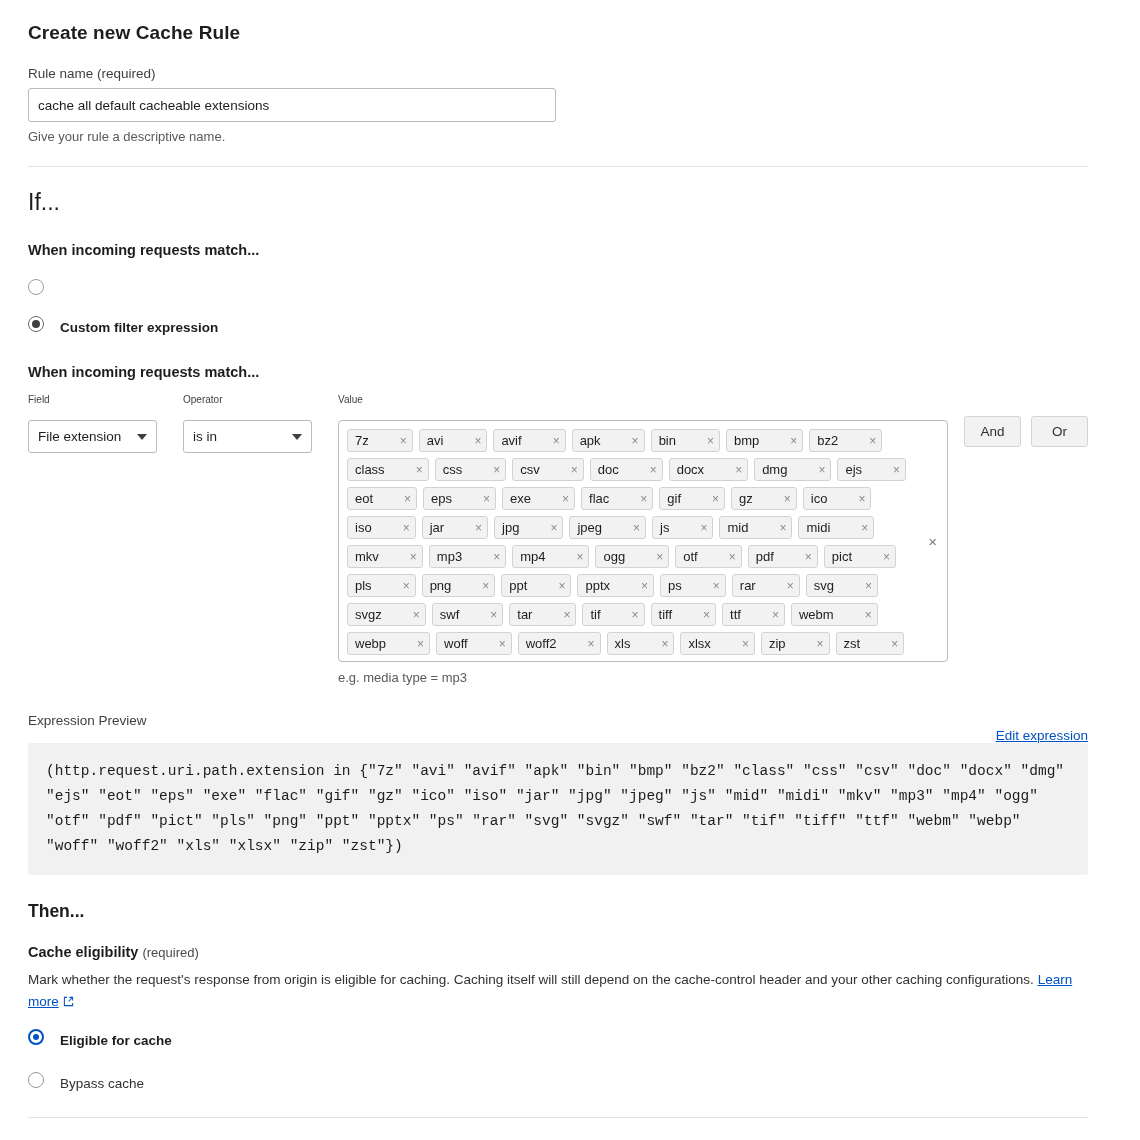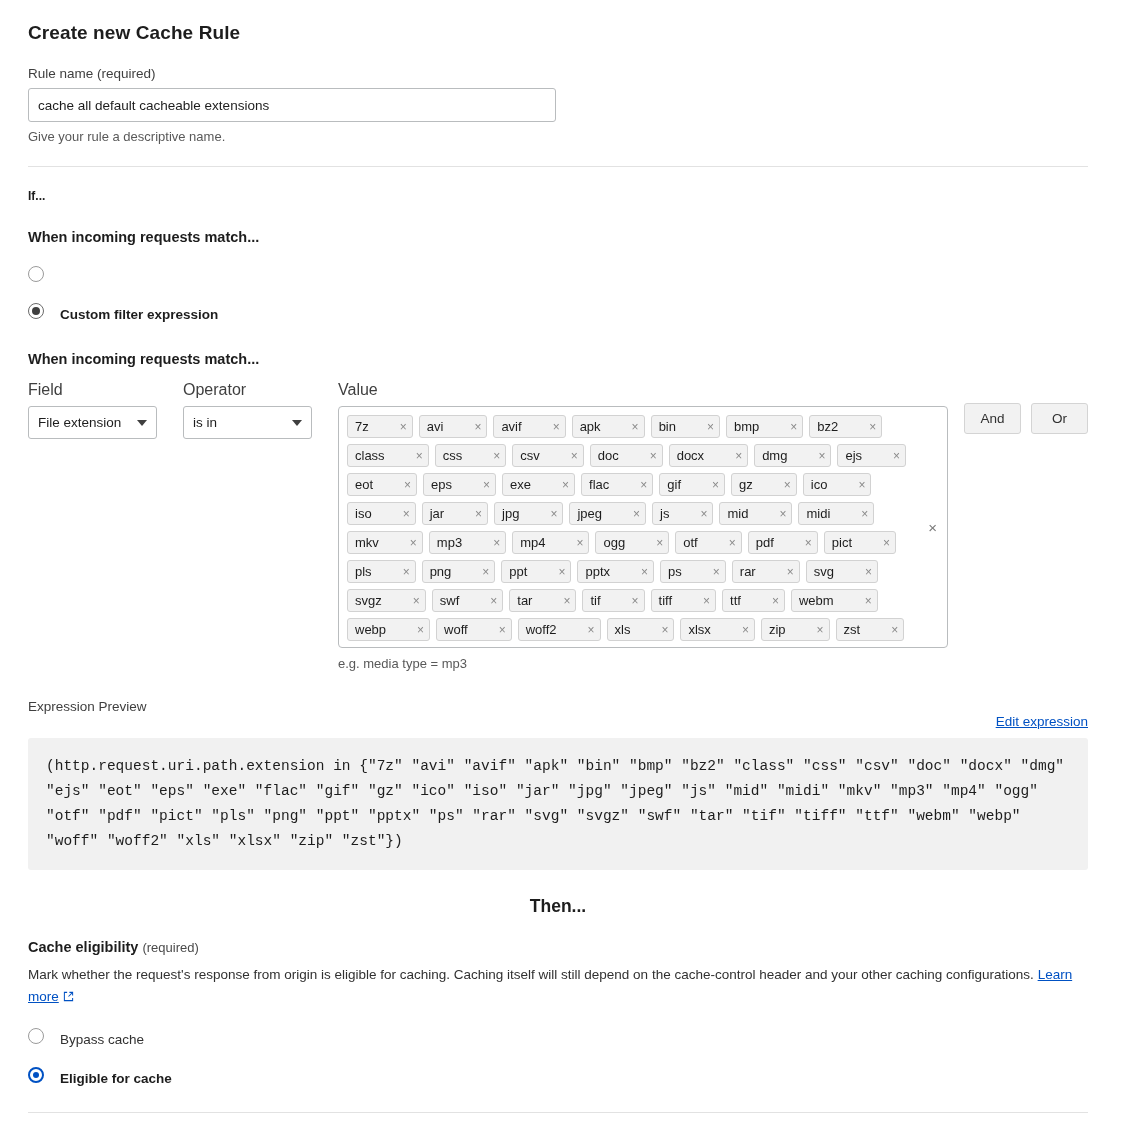--- a/index.html
+++ b/index.html
@@ -46,22 +46,22 @@
     font-size: 13px;
     color: #595959;
     margin-top: 7px;
   }
   .divider {
     border: none;
     border-top: 1px solid #e2e2e2;
     margin: 22px 0 0 0;
   }
   .section-title {
-    font-size: 12px;
-    font-weight: bold;
+    font-size: 23px;
+    font-weight: normal;
     color: #1d1d1d;
     margin: 22px 0 0 0;
   }
   .sub-title {
     font-size: 14.5px;
     font-weight: bold;
     color: #1d1d1d;
     margin: 26px 0 0 0;
   }
   
@@ -115,23 +115,23 @@
   .builder {
     display: flex;
     align-items: flex-start;
     margin-top: 14px;
   }
   .col-field { width: 160px; margin-right: 26px; }
   .col-op    { width: 160px; margin-right: 26px; }
   .col-value { flex: 1 1 auto; max-width: 610px; }
   .col-logic { margin-left: 16px; padding-top: 22px; display: flex; gap: 10px; }
   .col-head {
-    font-size: 16px;
+    font-size: 10px;
     color: #3f3f3f;
-    margin-bottom: 7px;
+    margin-bottom: 15px;
   }
   .select {
     height: 33px;
     border: 1px solid #b9bcbe;
     border-radius: 3px;
     background: #fff;
     display: flex;
     align-items: center;
     padding: 0 9px;
     font-size: 13.5px;
@@ -217,37 +217,35 @@
     color: #3f3f3f;
   }
   .exp-edit {
     margin-left: auto;
     font-size: 13.5px;
     color: #0051c3;
     text-decoration: underline;
     cursor: pointer;
   }
   .exp-box {
-    margin-top: 9px;
     background: #f1f1f1;
     border-radius: 3px;
     padding: 16px 18px;
     font-family: "Liberation Mono", monospace;
     font-size: 14.5px;
     line-height: 1.72;
     color: #1d1d1d;
     white-space: pre-wrap;
     word-break: break-word;
   }
   .then-title {
     font-size: 17.5px;
     font-weight: bold;
     color: #1d1d1d;
     margin: 26px 0 0 0;
-    text-align: center;
   }
   .cache-elig {
     margin-top: 22px;
     font-size: 14.5px;
     color: #1d1d1d;
   }
   .cache-elig b { font-weight: bold; }
   .cache-elig .req {
     font-weight: normal;
     font-size: 13px;
@@ -580,28 +578,28 @@
   <div class="para">
     <span>Mark whether the request's response from origin is eligible for caching. Caching itself will still depend on the cache-control header and your other caching configurations. </span><span class="link">Learn more</span><span class="ext-icon">
       <svg width="11" height="11" viewBox="0 0 12 12" fill="none" xmlns="http://www.w3.org/2000/svg">
         <path d="M4.5 1.5H1.5V10.5H10.5V7.5" stroke="#0051c3" stroke-width="1.1" fill="none"></path>
         <path d="M7 1.5H10.5V5" stroke="#0051c3" stroke-width="1.1" fill="none"></path>
         <path d="M10.5 1.5L6 6" stroke="#0051c3" stroke-width="1.1"></path>
       </svg>
     </span>
   </div>
 
+  <div class="radio-row" style="margin-top:16px">
+    <span class="radio checked blue"></span>
+    <span class="radio-texts">
+      <span class="radio-title">Eligible for cache</span>
+    </span>
+  </div>
+
   <div class="radio-row">
     <span class="radio"></span>
     <span class="radio-texts">
       <span class="radio-title normal">Bypass cache</span>
     </span>
   </div>
 
-  <div class="radio-row" style="margin-top:16px">
-    <span class="radio checked blue"></span>
-    <span class="radio-texts">
-      <span class="radio-title">Eligible for cache</span>
-    </span>
-  </div>
-
   <hr class="bottom-rule">
 </div>
 
 </body></html>

